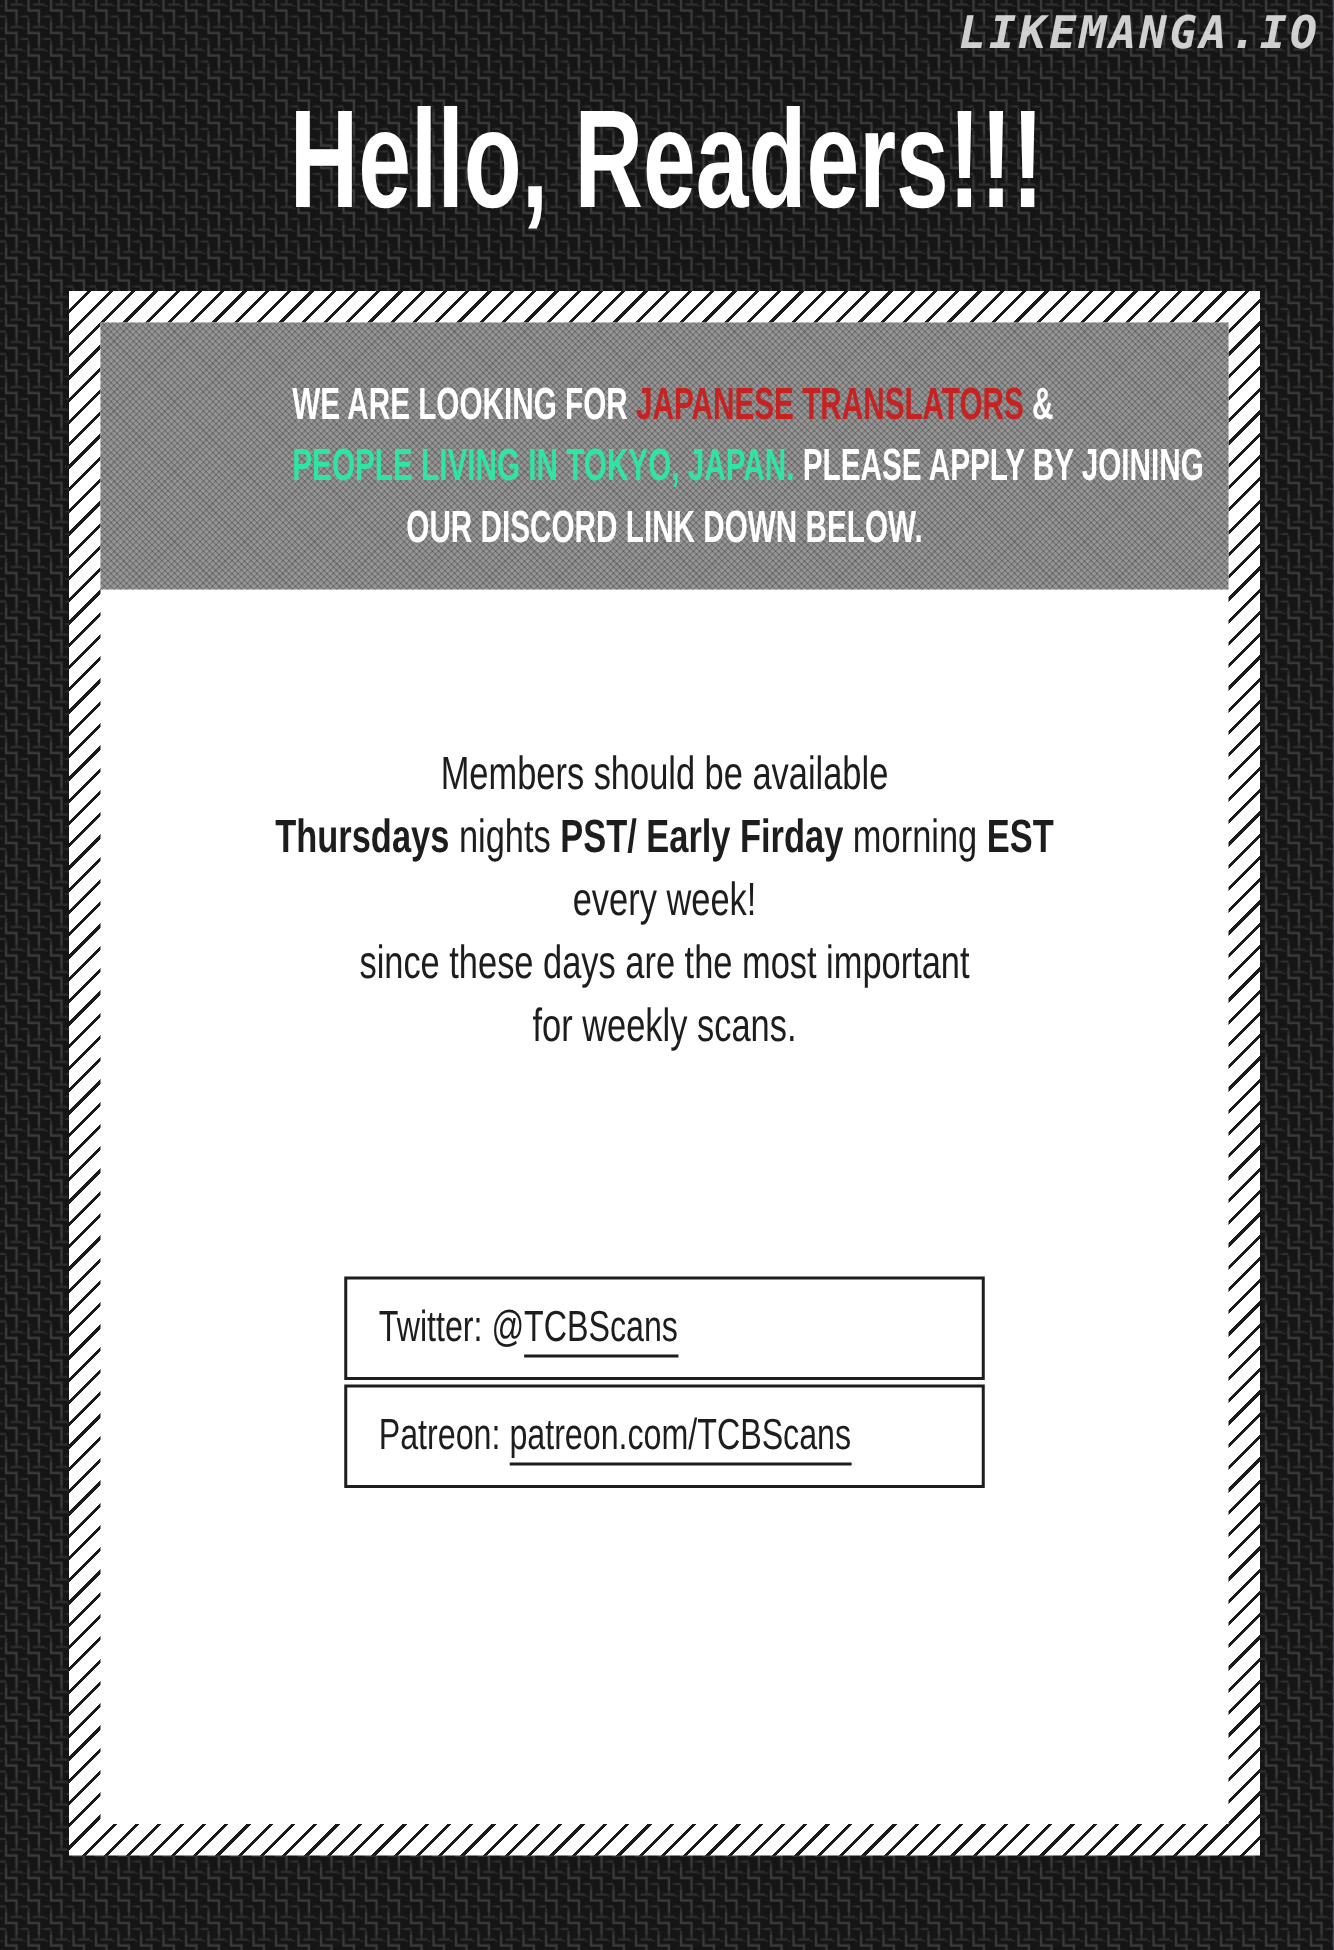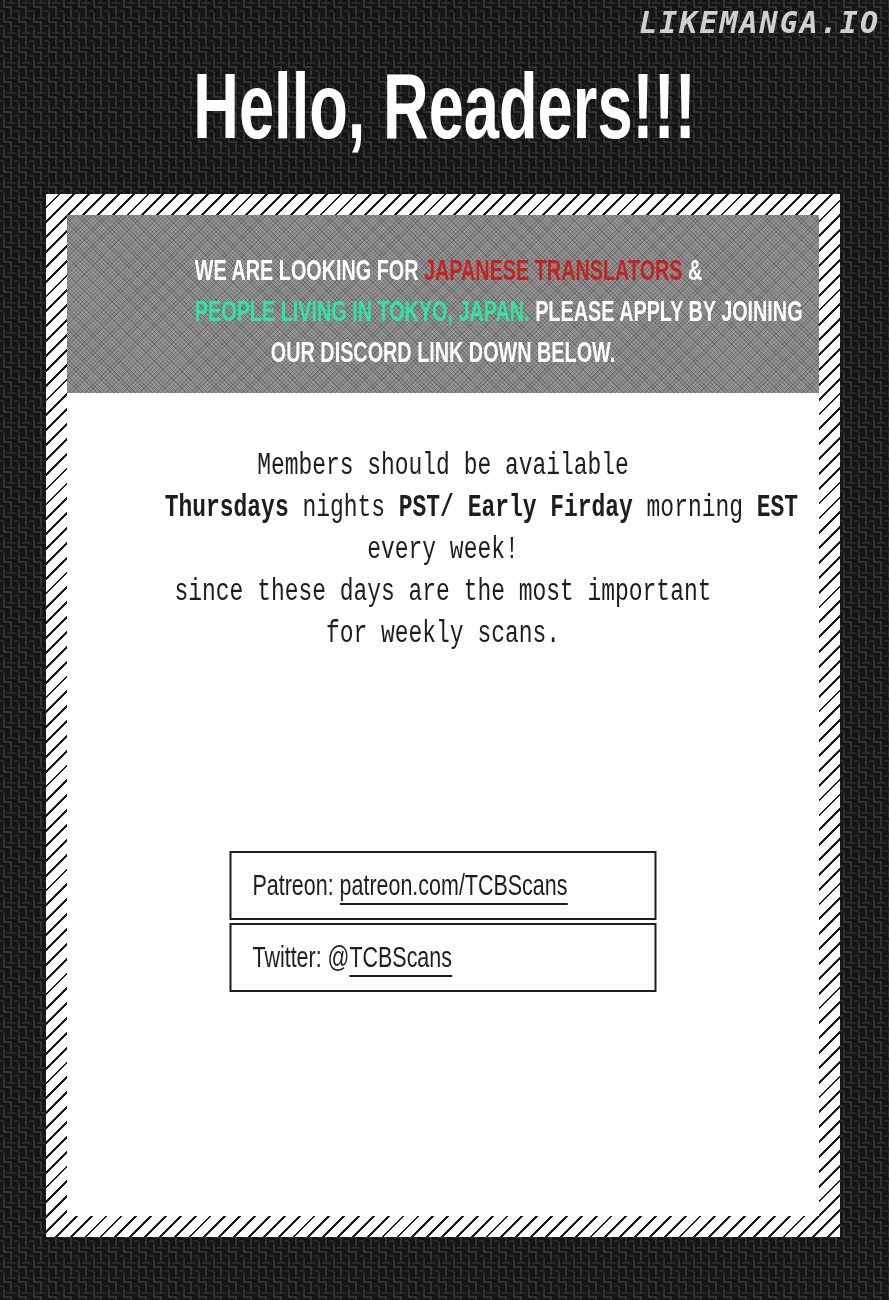--- a/index.html
+++ b/index.html
@@ -57,21 +57,21 @@
     width:100%;text-align:center;white-space:nowrap;
     font-weight:700;font-size:30px;line-height:41px;
     color:#ffffff;
     transform:scaleX(0.66);transform-origin:50% 50%;
   }
   .seg-white{color:#ffffff;}
   .seg-red{color:var(--highlight-red,#c62222);}
   .seg-green{color:var(--highlight-green,#2ee6a2);}
 
   
-  .schedule{margin-top:52px;font-family:Liberation Mono, monospace;}
+  .schedule{margin-top:102px;}
   .schedule-line{
     width:100%;text-align:center;white-space:nowrap;
     font-size:31px;line-height:42px;font-weight:400;
     color:var(--text-dark,#1d1d1d);
     transform:scaleX(0.74);transform-origin:50% 50%;
   }
   .seg-bold{font-weight:700;}
   .seg-regular{font-weight:400;}
 
   
@@ -131,22 +131,22 @@
       <div class="schedule">
         <div class="schedule-line"><span class="seg-regular">Members should be available</span></div>
         <div class="schedule-line"><span class="seg-bold">Thursdays</span><span class="seg-regular"> nights </span><span class="seg-bold">PST/ Early Firday</span><span class="seg-regular"> morning </span><span class="seg-bold">EST</span></div>
         <div class="schedule-line"><span class="seg-regular">every week!</span></div>
         <div class="schedule-line"><span class="seg-regular">since these days are the most important</span></div>
         <div class="schedule-line"><span class="seg-regular">for weekly scans.</span></div>
       </div>
 
       <div class="links">
         <div class="link-row">
-          <div class="link-text"><span>Patreon: </span><span class="link-url">patreon.com/TCBScans</span></div>
+          <div class="link-text"><span>Twitter: @</span><span class="link-url">TCBScans</span></div>
         </div>
         <div class="link-row">
-          <div class="link-text"><span>Twitter: @</span><span class="link-url">TCBScans</span></div>
+          <div class="link-text"><span>Patreon: </span><span class="link-url">patreon.com/TCBScans</span></div>
         </div>
       </div>
 
     </div>
   </div>
 </div>
 
 </body></html>

